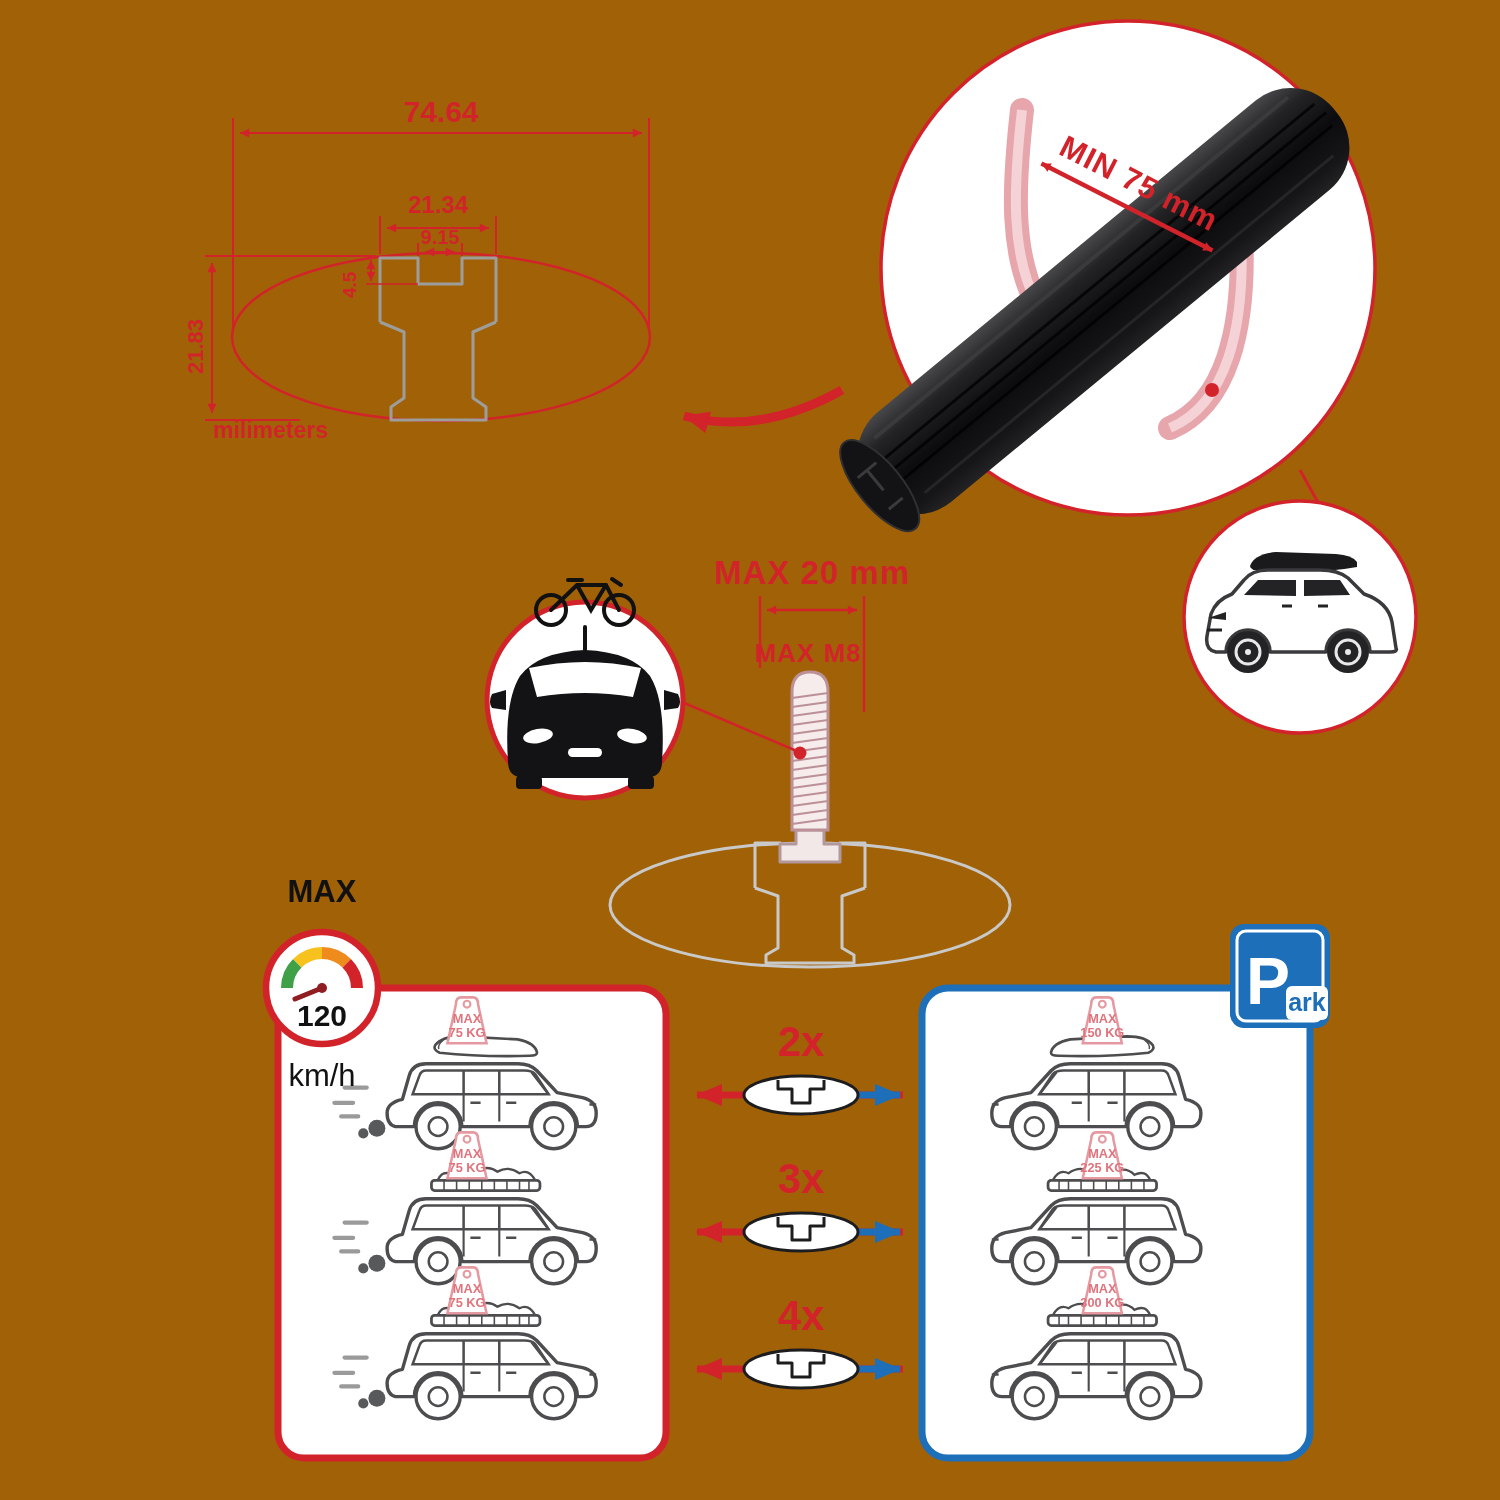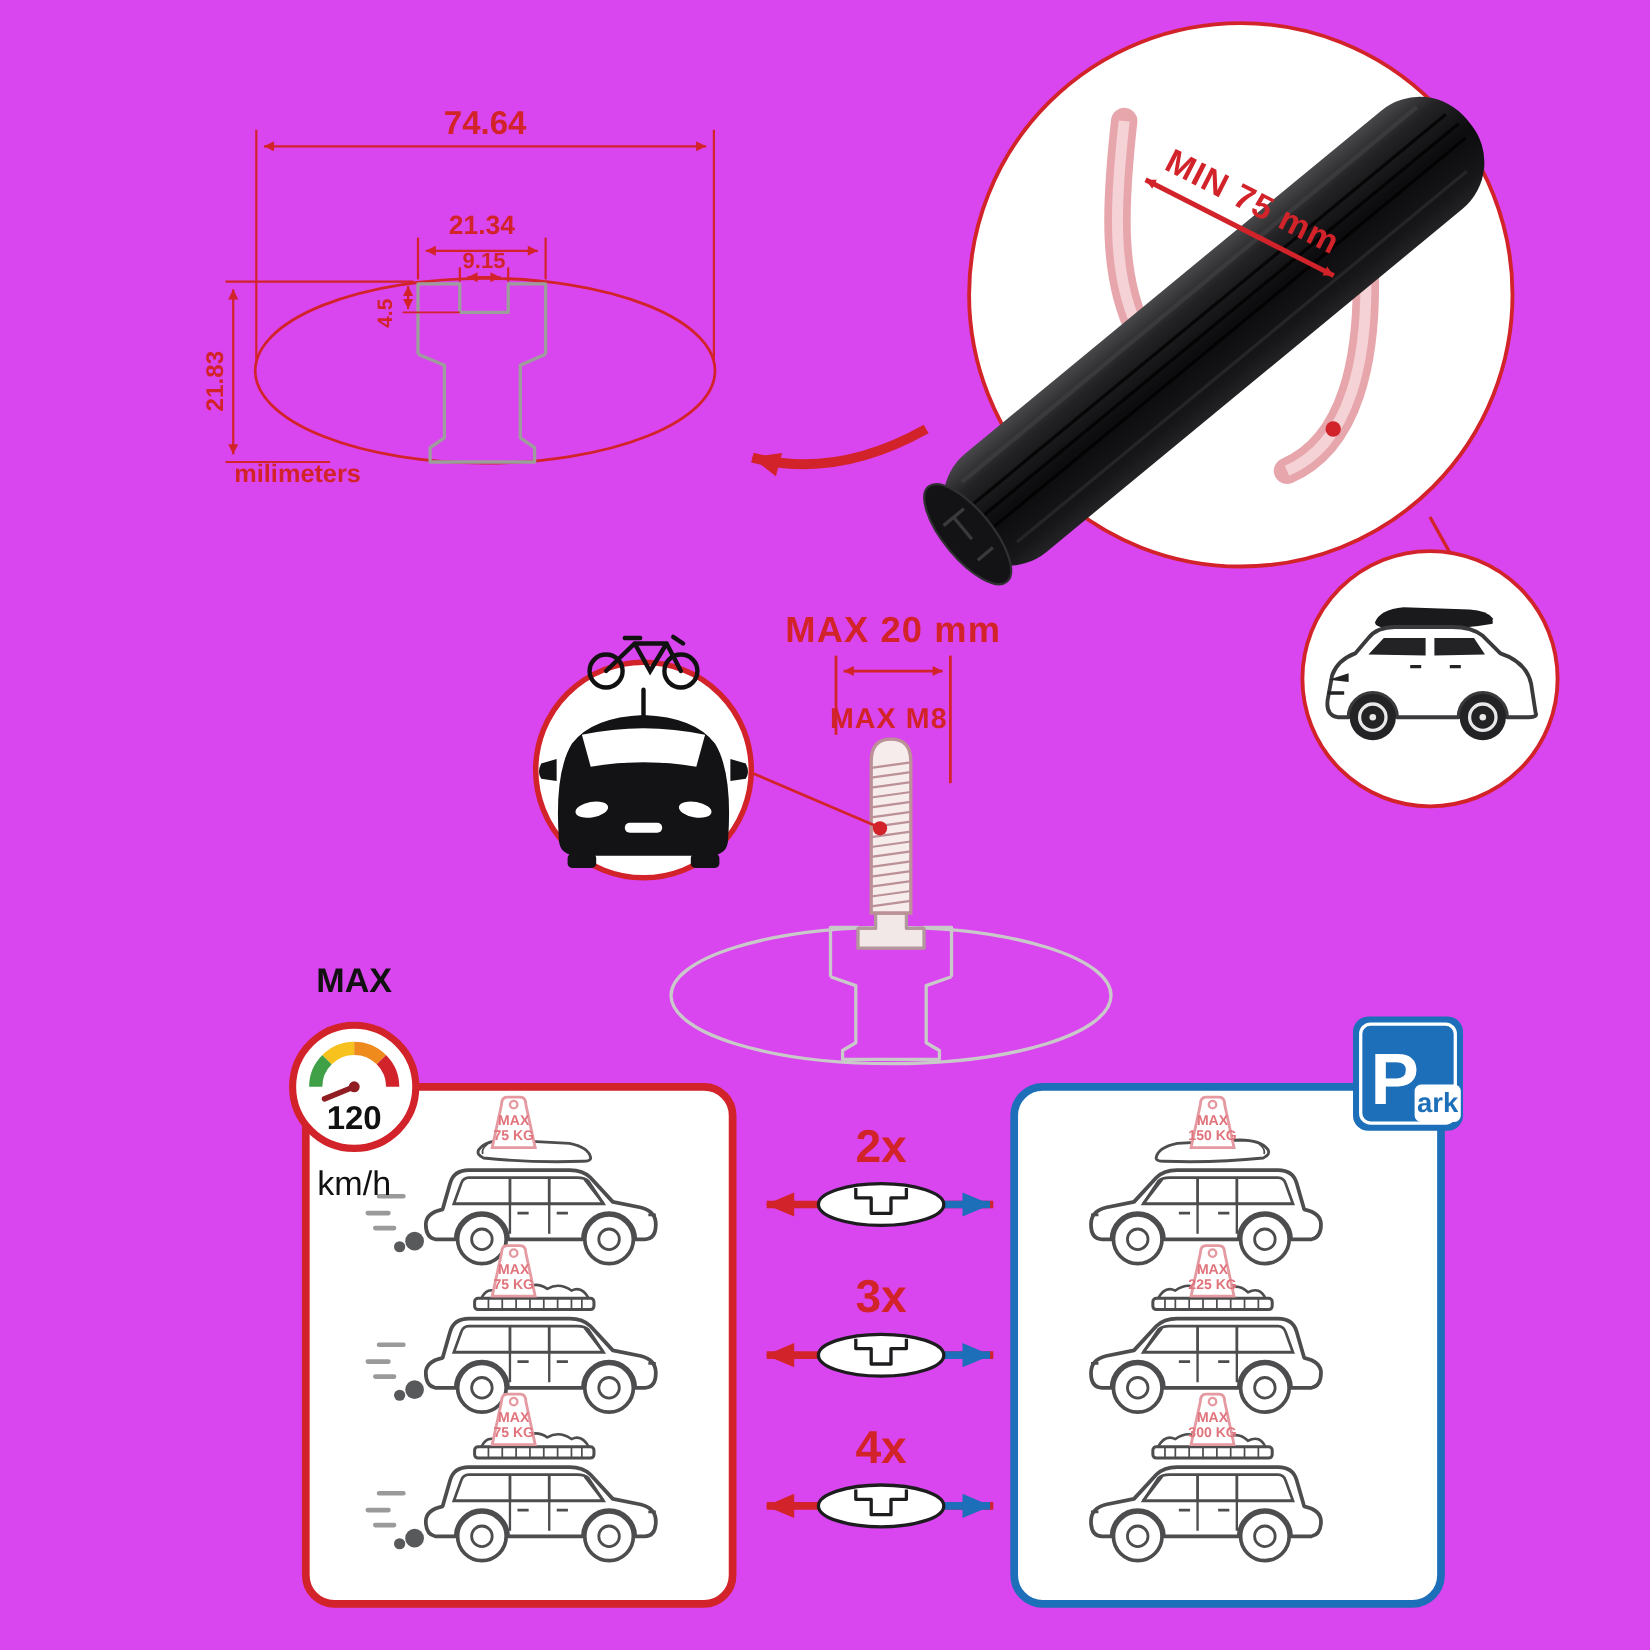--- a/index.html
+++ b/index.html
@@ -1,16 +1,16 @@
 <!DOCTYPE html>
 <html><head>
 <meta charset="utf-8">
 <style>
   html,body{margin:0;padding:0;background:#ffffff;}
-  #stage{position:relative;width:1500px;height:1500px;background:#d946ef;overflow:hidden;}
+  #stage{position:relative;width:1500px;height:1500px;background:#a16207;overflow:hidden;}
   svg{font-family:"Liberation Sans", sans-serif;}
   .dim{fill:#d2232a;font-weight:bold;text-anchor:middle;}
   .dimS{fill:#d2232a;font-weight:bold;}
   .redlabel{fill:#d2232a;font-weight:bold;text-anchor:middle;letter-spacing:1px;}
   .blk{fill:#111;text-anchor:middle;}
   .blkb{fill:#111;font-weight:bold;text-anchor:middle;}
   .tagtext{fill:#e0737c;font-weight:bold;text-anchor:middle;font-size:15px;}
   .qty{fill:#d2232a;font-weight:bold;text-anchor:middle;font-size:42px;}
   .parkP{fill:#ffffff;font-weight:bold;text-anchor:middle;font-size:66px;}
   .parkArk{fill:#1c6fb8;font-weight:bold;text-anchor:middle;font-size:25px;}

